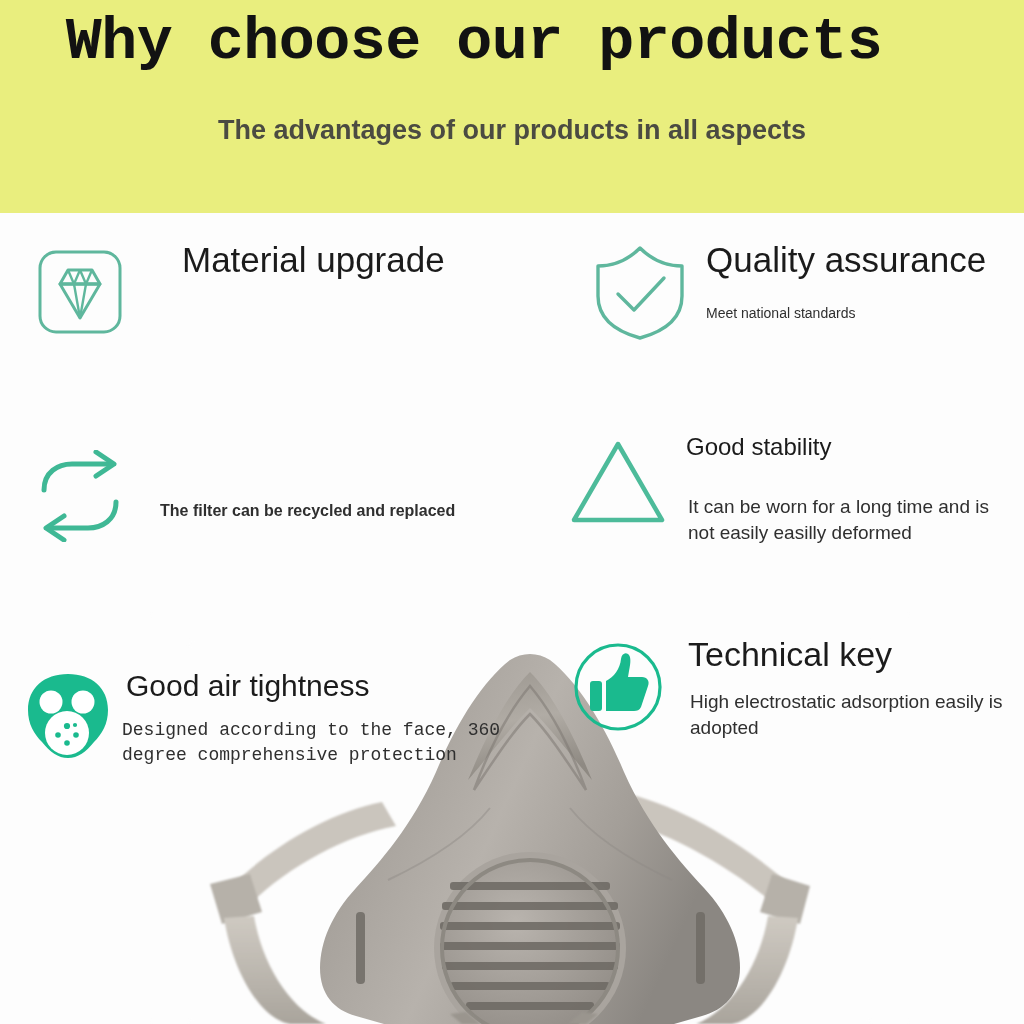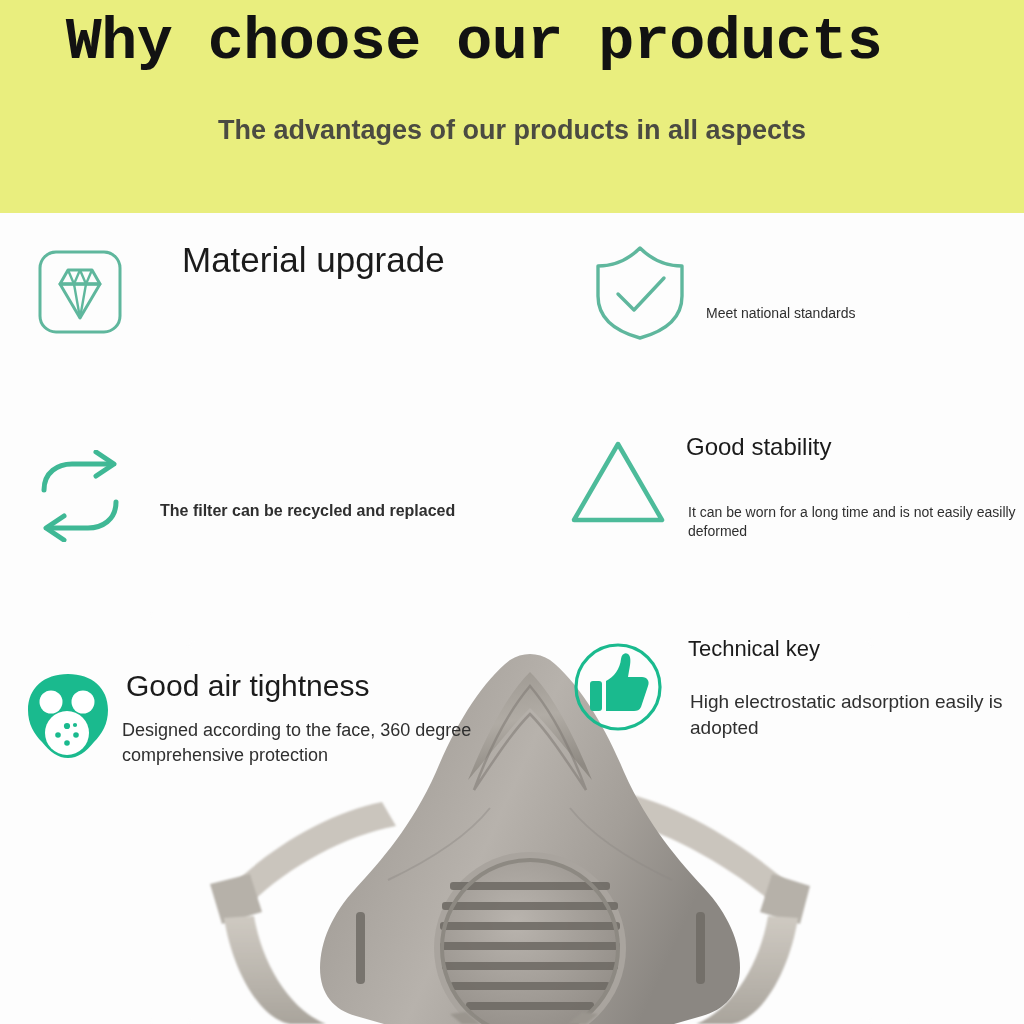--- a/index.html
+++ b/index.html
@@ -93,32 +93,32 @@
   
   #feature-comfort { left: 34px;  top: 450px; width: 540px; height: 100px; }
   #feature-comfort .feature-icon  { width: 92px; height: 92px; }
   #feature-comfort .feature-title { left: 112px; top: -1px; font-size: 32px; }
   #feature-comfort .feature-desc  { left: 126px; top: 50px; font-size: 16px; white-space: nowrap; font-weight: bold; }
 
   
   #feature-stability { left: 566px; top: 434px; width: 458px; height: 110px; }
   #feature-stability .feature-icon  { width: 104px; height: 96px; }
   #feature-stability .feature-title { left: 120px; top: 0px; font-size: 24px; }
-  #feature-stability .feature-desc  { left: 122px; top: 69px; font-size: 14px; width: 330px; }
+  #feature-stability .feature-desc  { left: 122px; top: 60px; font-size: 19px; width: 330px; }
 
   
   #feature-airtight { left: 22px;  top: 646px; width: 540px; height: 106px; margin-top: 24px; }
   #feature-airtight .feature-icon  { width: 92px; height: 92px; }
   #feature-airtight .feature-title { left: 104px; top: 0px; font-size: 30px; }
-  #feature-airtight .feature-desc  { left: 100px; top: 48px; font-size: 18px; width: 380px; }
+  #feature-airtight .feature-desc  { left: 100px; top: 48px; font-size: 18px; width: 380px; font-family: Liberation Mono, monospace; }
 
   
   #feature-technical { left: 568px; top: 637px; width: 456px; height: 106px; }
   #feature-technical .feature-icon  { width: 100px; height: 100px; }
-  #feature-technical .feature-title { left: 120px; top: 0px; font-size: 22px; }
+  #feature-technical .feature-title { left: 120px; top: 0px; font-size: 34px; }
   #feature-technical .feature-desc  { left: 122px; top: 52px; font-size: 19px; width: 320px; }
 </style>
 </head>
 <body>
 
 <div id="page">
 
   <div id="header-band">
     <div id="header-title">Why choose our products</div>
     <div id="header-subtitle">The advantages of our products in all aspects</div>
@@ -229,20 +229,21 @@
       <path d="M26 38 L 66 38" fill="none" stroke="#5fb79d" stroke-width="2.4"></path>
     </svg>
     <div class="feature-title">Material upgrade</div>
   </div>
 
   <div class="feature" id="feature-quality">
     <svg class="feature-icon" viewBox="0 0 96 100" xmlns="http://www.w3.org/2000/svg">
       <path d="M48 6 C 62 20 78 24 90 24 L 90 54 C 90 78 70 90 48 96 C 26 90 6 78 6 54 L 6 24 C 18 24 34 20 48 6 Z" fill="none" stroke="#5fb79d" stroke-width="3.4" stroke-linejoin="round"></path>
       <path d="M26 52 L 42 68 L 72 36" fill="none" stroke="#5fb79d" stroke-width="3.4" stroke-linecap="round" stroke-linejoin="round"></path>
     </svg>
+    <div class="feature-title">Quality assurance</div>
     <div class="feature-desc">Meet national standards</div>
   </div>
 
   <div class="feature" id="feature-comfort">
     <svg class="feature-icon" viewBox="0 0 92 92" xmlns="http://www.w3.org/2000/svg">
       <path d="M10 40 C 10 22 24 14 38 14 L 76 14" fill="none" stroke="#3fb895" stroke-width="5" stroke-linecap="round"></path>
       <path d="M62 2 L 80 14 L 62 26" fill="none" stroke="#3fb895" stroke-width="5" stroke-linecap="round" stroke-linejoin="round"></path>
       <path d="M82 52 C 82 70 68 78 54 78 L 16 78" fill="none" stroke="#3fb895" stroke-width="5" stroke-linecap="round"></path>
       <path d="M30 66 L 12 78 L 30 90" fill="none" stroke="#3fb895" stroke-width="5" stroke-linecap="round" stroke-linejoin="round"></path>
     </svg>

